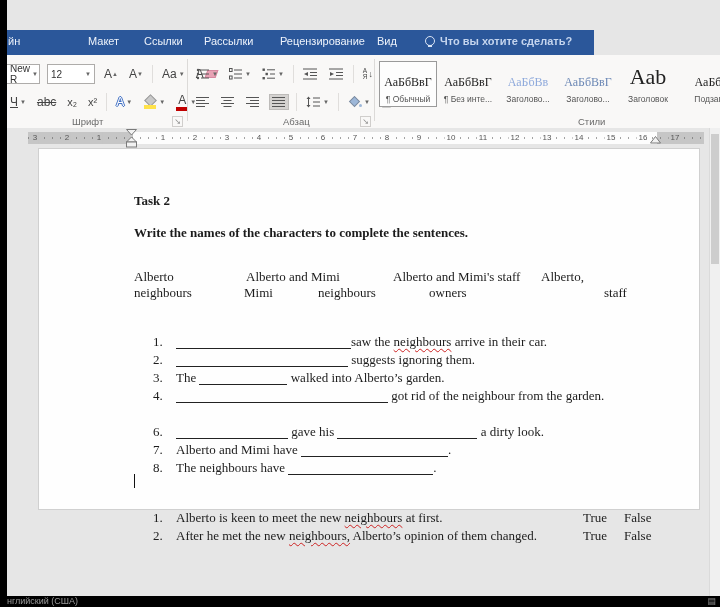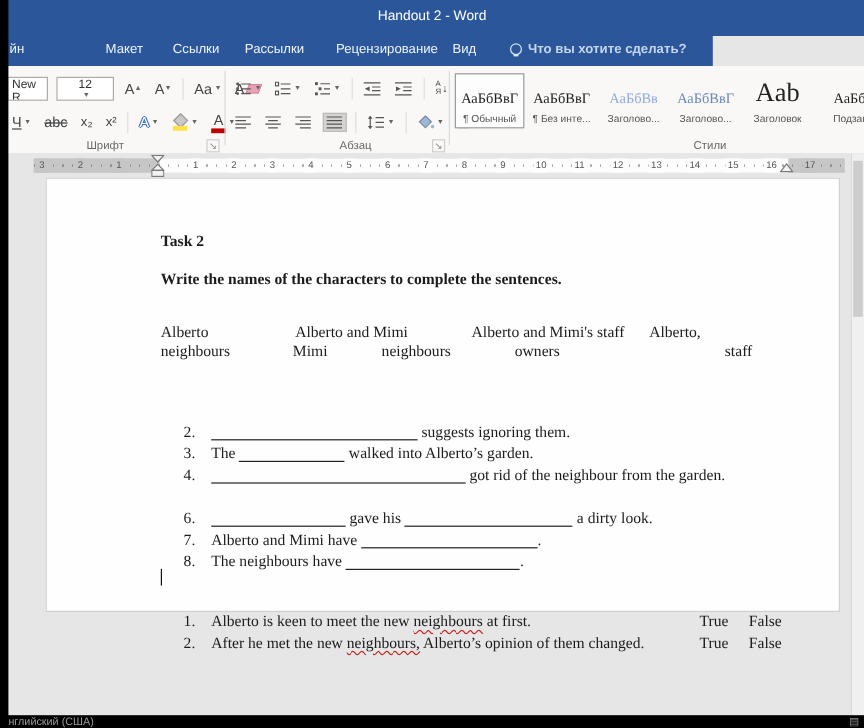--- a/index.html
+++ b/index.html
@@ -21,21 +21,21 @@
           border-bottom:1px solid #d2d0ce;}
   .grp-row{position:absolute;display:flex;align-items:center;gap:7px;height:24px;}
   .rbtn{display:flex;align-items:center;padding:1px 2px;color:#444;font-size:12px;line-height:1;}
   .dd{font-size:6px;color:#666;margin-left:2px;}
   .vsep{position:absolute;top:4px;width:1px;height:62px;background:#dcdad8;}
   .ssep{width:1px;height:18px;background:#e0dedc;}
   .grp-label{position:absolute;top:61px;font-size:9.5px;color:#6a6a6a;}
   .launcher{position:absolute;top:61px;font-size:8px;color:#8a8a8a;border:1px solid #d0cecc;
             width:9px;height:9px;line-height:9px;text-align:center;}
   .combo{display:flex;align-items:center;justify-content:space-between;border:1px solid #aeacaa;
-         background:#fff;height:18px;font-size:10px;color:#333;padding:0 3px;flex-direction:column;}
+         background:#fff;height:18px;font-size:10px;color:#333;padding:0 3px;}
   sup.mini{font-size:6px;color:#666;}
   .u-ch{text-decoration:underline;}
   .strike{text-decoration:line-through;font-size:12px;}
   .fx-a{color:#fff;text-shadow:0 0 1px #4472c4,1px 0 #4472c4,-1px 0 #4472c4,0 1px #4472c4,0 -1px #4472c4;}
   .bar-ic{display:inline-flex;flex-direction:column;align-items:center;line-height:1;}
   .bar-ic .bar{width:12px;height:4px;margin-top:1px;}
   .eraser{display:inline-block;width:9px;height:6px;background:#e8a2b4;transform:skewX(-20deg);margin-left:2px;border:1px solid #d787a0;}
   .pen{position:relative;width:14px;height:14px;}
   .pen .nib{position:absolute;left:3px;top:1px;width:7px;height:7px;background:#c9c9c9;transform:rotate(45deg);border:1px solid #9a9a9a;}
   .pen .bar{position:absolute;left:1px;bottom:0;width:12px;height:4px;background:#ffe24a;}
@@ -80,23 +80,20 @@
   #statusbar{position:absolute;left:0;top:596px;width:720px;height:11px;background:#000;}
   #statusbar .lang{position:absolute;left:2px;top:0;font-size:9px;color:#9a9a9a;line-height:11px;}
   #statusbar .viewic{position:absolute;right:4px;top:0;font-size:9px;color:#8a8a8a;line-height:11px;}
   #leftstrip{position:absolute;left:0;top:0;width:7px;height:607px;background:#000;z-index:60;}
 </style>
 </head>
 <body>
 
 <div id="app">
 
-  <div id="titlebar">
-    <div class="title">Handout 2 - Word</div>
-  </div>
 
   <div id="tabrow">
     <span class="tab" style="left:8px">йн</span>
     <span class="tab" style="left:88px">Макет</span>
     <span class="tab" style="left:144px">Ссылки</span>
     <span class="tab" style="left:204px">Рассылки</span>
     <span class="tab" style="left:280px">Рецензирование</span>
     <span class="tab" style="left:377px">Вид</span>
     <span class="tellme" style="left:425px">
       <span class="bulb"></span>
@@ -367,20 +364,23 @@
         <span class="wb" style="left:502px">Alberto,</span>
       </div>
       <div class="dline" style="left:0;top:136px;width:662px">
         <span class="wb" style="left:95px">neighbours</span>
         <span class="wb" style="left:205px">Mimi</span>
         <span class="wb" style="left:279px">neighbours</span>
         <span class="wb" style="left:390px">owners</span>
         <span class="wb" style="left:565px">staff</span>
       </div>
 
+      <div class="dline" style="left:114px;top:185px">
+        <span class="num">1.</span><span class="blank" style="width:175px"></span><span>saw the </span><span class="sp">neighbours</span><span> arrive in their car.</span>
+      </div>
       <div class="dline" style="left:114px;top:203px">
         <span class="num">2.</span><span class="blank" style="width:172px"></span><span> suggests ignoring them.</span>
       </div>
       <div class="dline" style="left:114px;top:221px">
         <span class="num">3.</span><span>The </span><span class="blank" style="width:88px"></span><span> walked into Alberto’s garden.</span>
       </div>
       <div class="dline" style="left:114px;top:239px">
         <span class="num">4.</span><span class="blank" style="width:212px"></span><span> got rid of the neighbour from the garden.</span>
       </div>
       <div class="dline" style="left:114px;top:275px">

